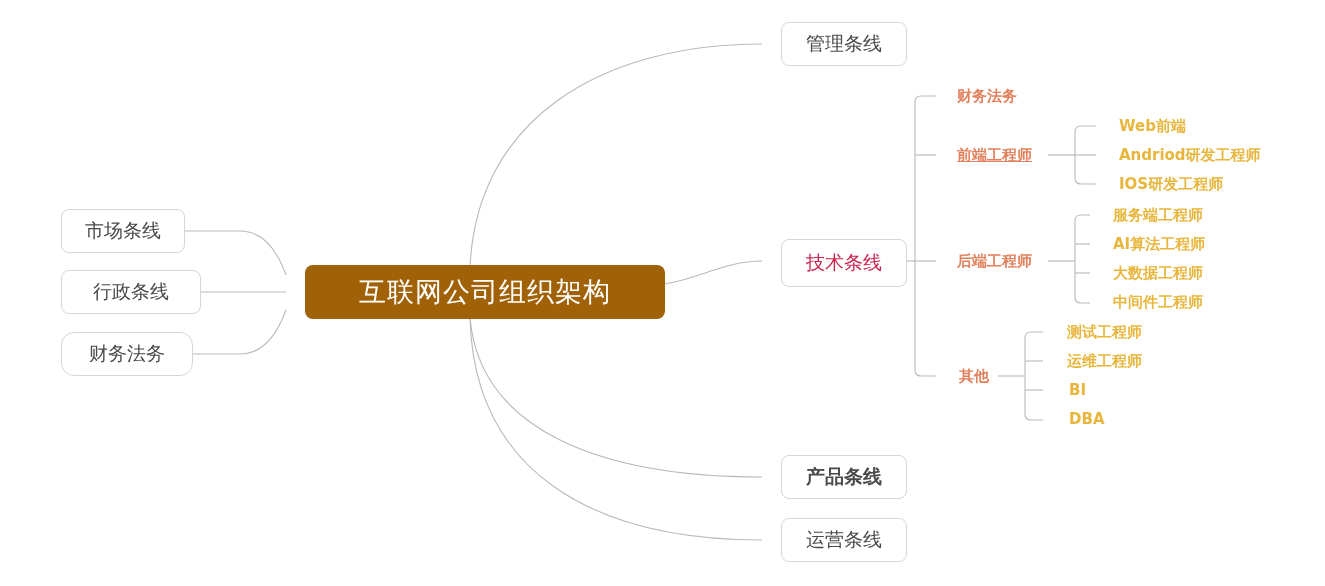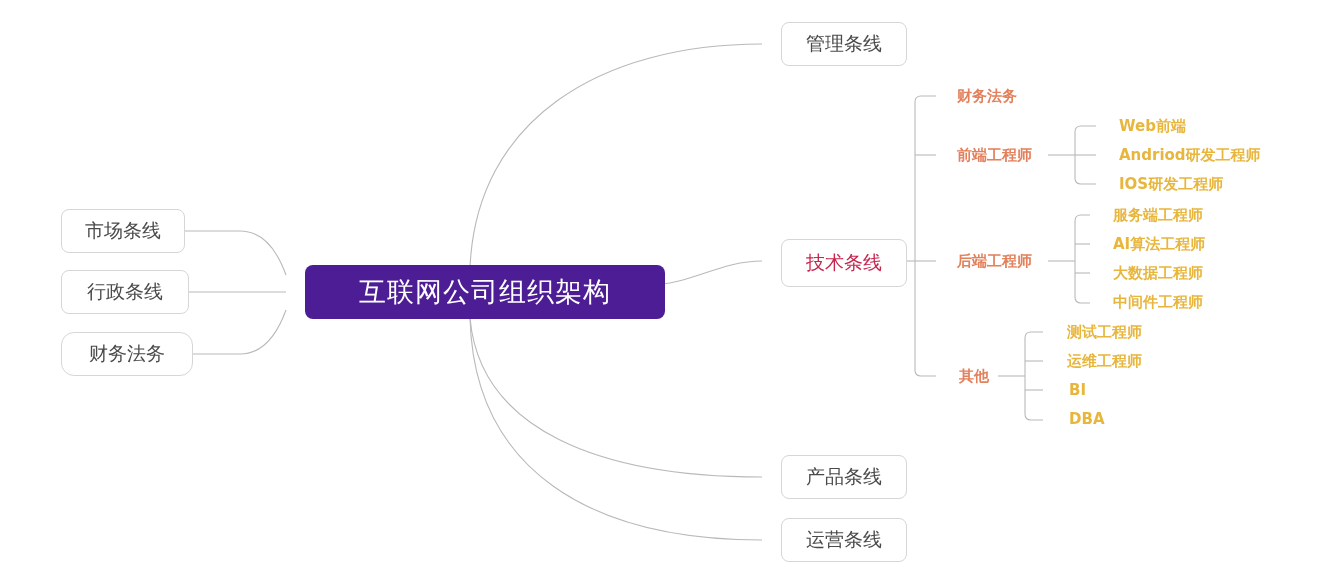--- a/index.html
+++ b/index.html
@@ -29,21 +29,21 @@
     position: absolute;
     box-sizing: border-box;
     display: flex;
     align-items: center;
     justify-content: center;
     white-space: nowrap;
     margin-left: 19px;
   }
   
   .root-node {
-    background: #4c1d95;
+    background: #a16207;
     border-radius: 8px;
     color: #ffffff;
     font-size: 27px;
     letter-spacing: 1px;
     padding: 0 18px;
   }
   
   .box-node {
     background: #ffffff;
     border: 1px solid #d6d6d6;
@@ -108,44 +108,44 @@
     </g>
   </svg>
 
   <div class="node root-node" style="left:286px; top:265px; width:360px; height:54px;">
     <span>互联网公司组织架构</span>
   </div>
 
   <div class="node box-node" style="left:42px; top:209px; width:124px; height:44px;">
     <span>市场条线</span>
   </div>
-  <div class="node box-node" style="left:42px; top:270px; width:128px; height:44px;">
+  <div class="node box-node" style="left:42px; top:270px; width:140px; height:44px;">
     <span>行政条线</span>
   </div>
   <div class="node box-node" style="left:42px; top:332px; width:132px; height:44px;border-radius:13px;">
     <span>财务法务</span>
   </div>
 
   <div class="node box-node" style="left:762px; top:22px; width:126px; height:44px;">
     <span>管理条线</span>
   </div>
   <div class="node box-node accent-red" style="left:762px; top:239px; width:126px; height:48px;">
     <span>技术条线</span>
   </div>
-  <div class="node box-node" style="left:762px; top:455px; width:126px; height:44px;">
+  <div class="node box-node" style="left:762px; top:455px; width:126px; height:44px;font-weight:bold;">
     <span>产品条线</span>
   </div>
   <div class="node box-node" style="left:762px; top:518px; width:126px; height:44px;">
     <span>运营条线</span>
   </div>
 
   <div class="node text-node tone-orange align-left" style="left:938px; top:86px; width:112px; height:20px;">
     <span>财务法务</span>
   </div>
-  <div class="node text-node tone-orange align-left" style="left:938px; top:145px; width:112px; height:20px;">
+  <div class="node text-node tone-orange align-left" style="left:938px; top:145px; width:112px; height:20px;text-decoration:underline;">
     <span>前端工程师</span>
   </div>
   <div class="node text-node tone-orange align-left" style="left:938px; top:251px; width:112px; height:20px;">
     <span>后端工程师</span>
   </div>
   <div class="node text-node tone-orange align-left" style="left:940px; top:366px; width:60px; height:20px;">
     <span>其他</span>
   </div>
 
   <div class="node text-node tone-yellow align-left" style="left:1100px; top:116px; width:190px; height:20px;">

